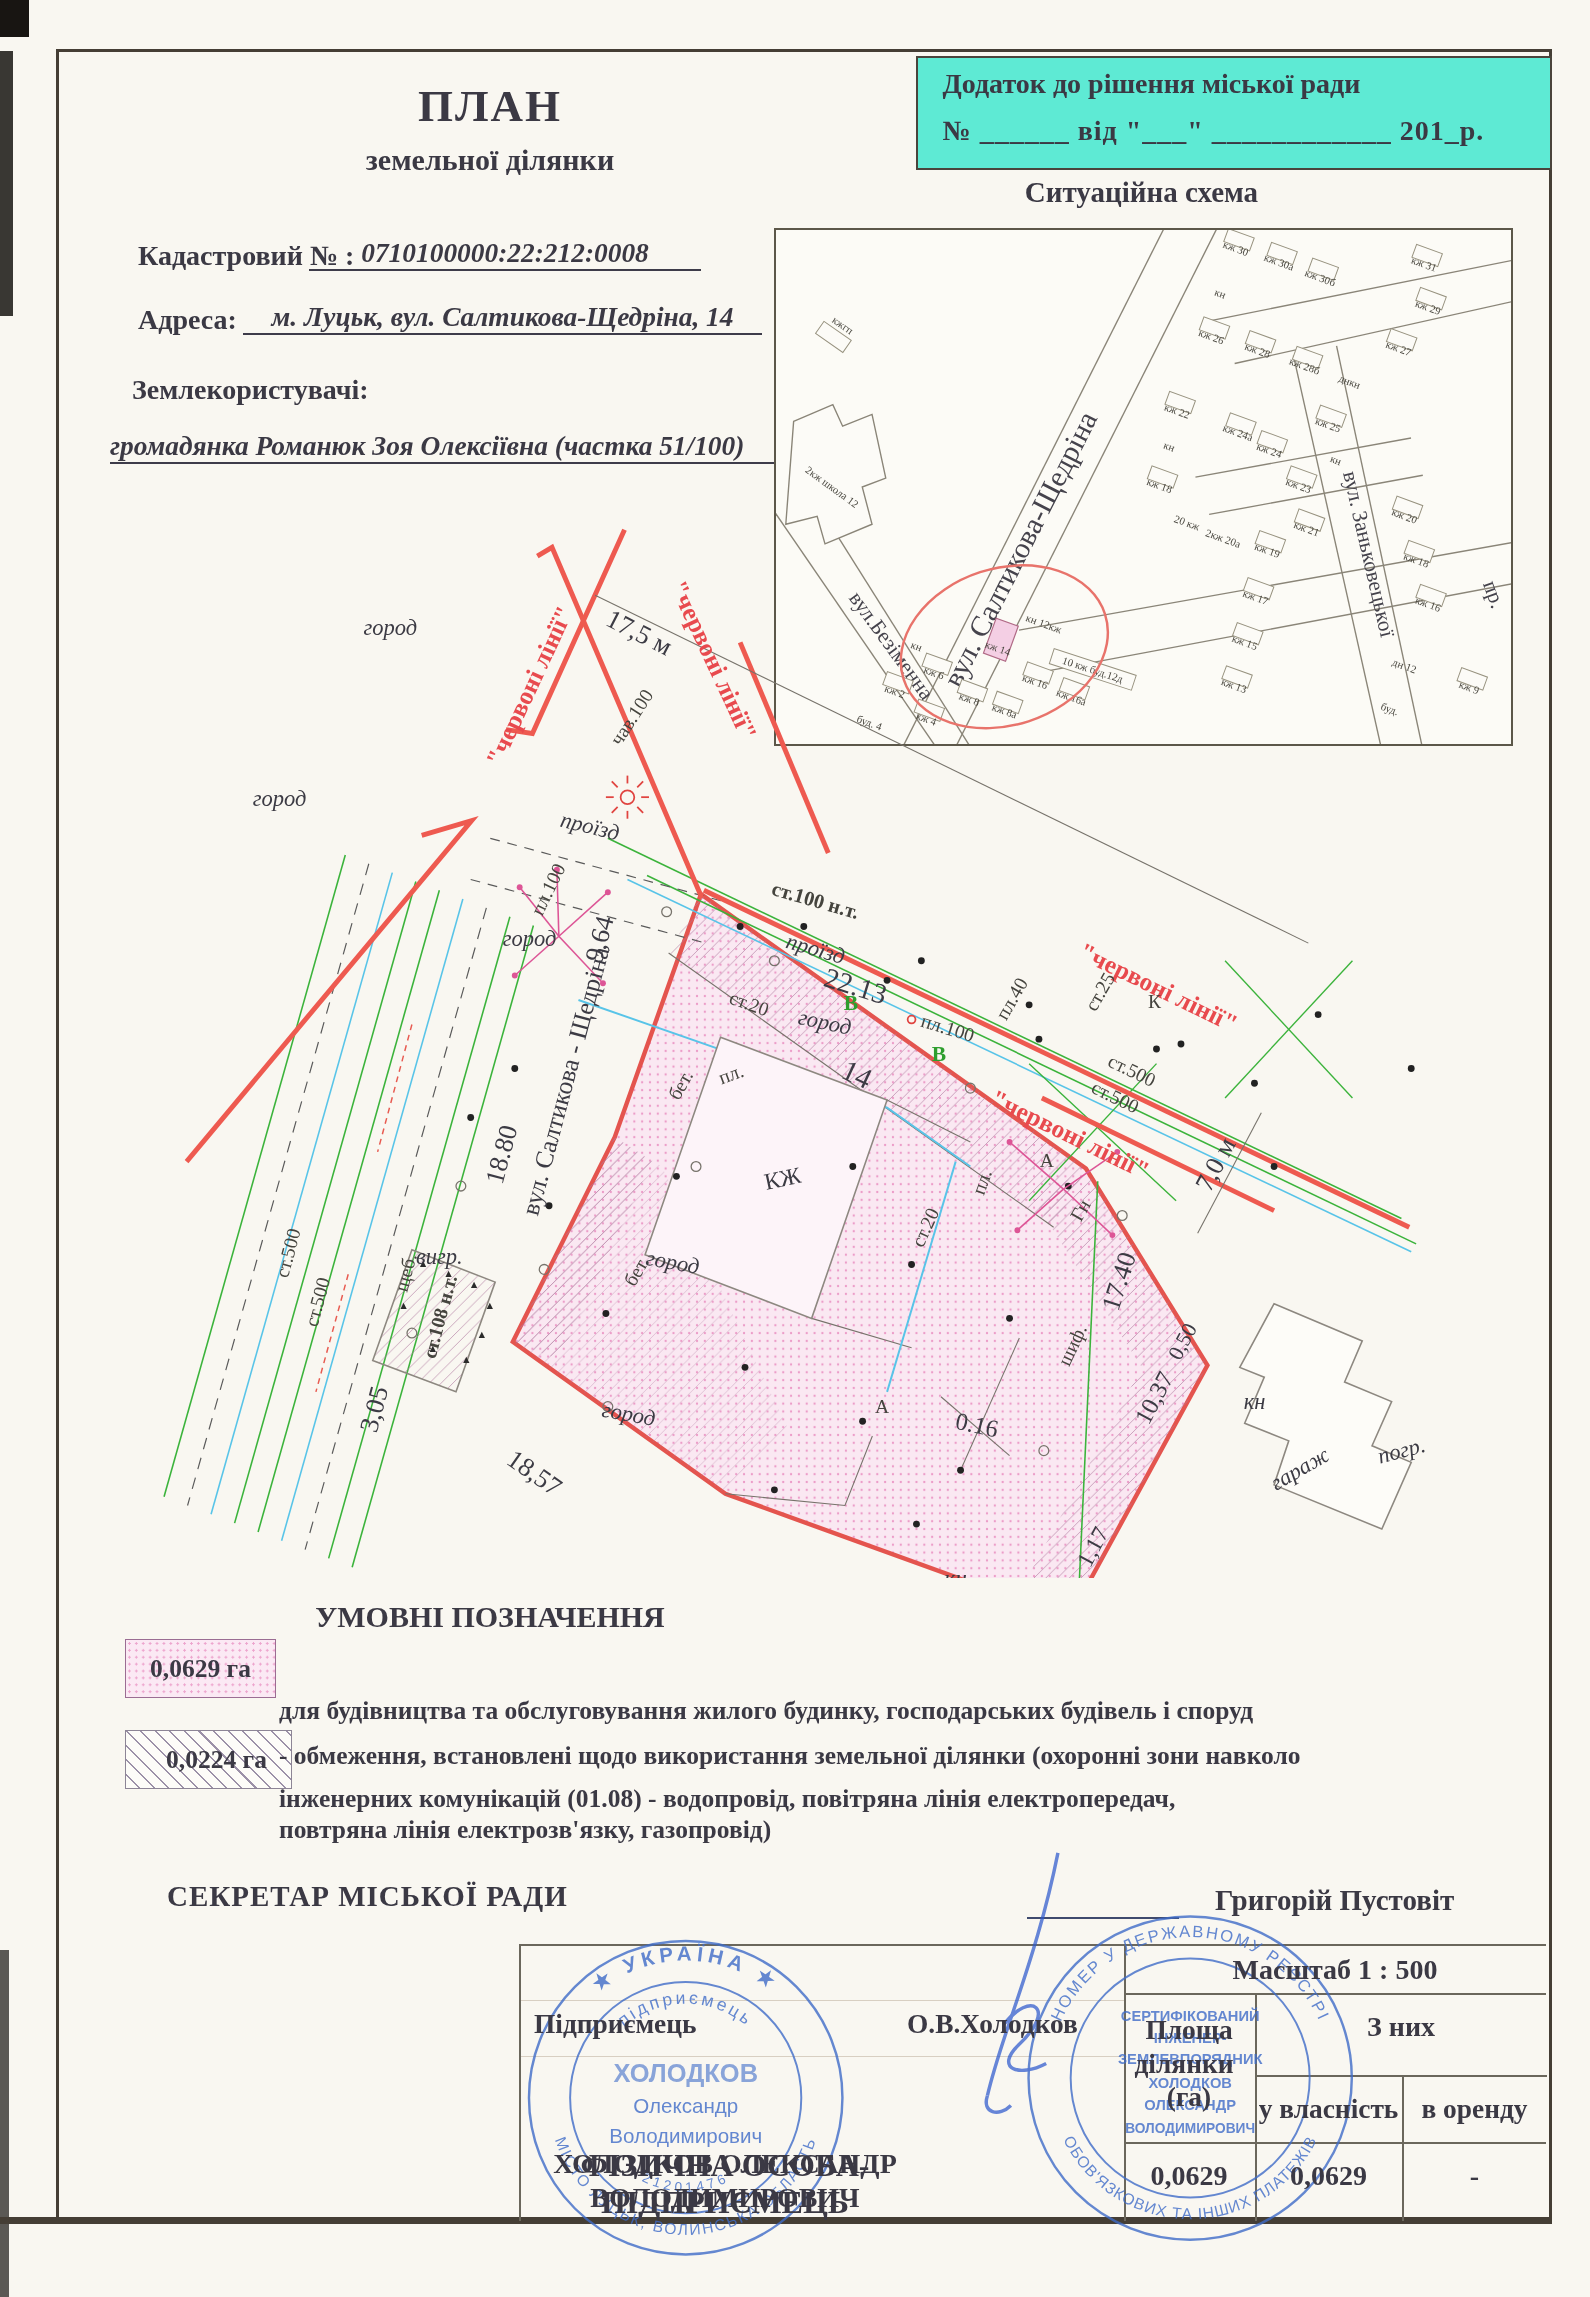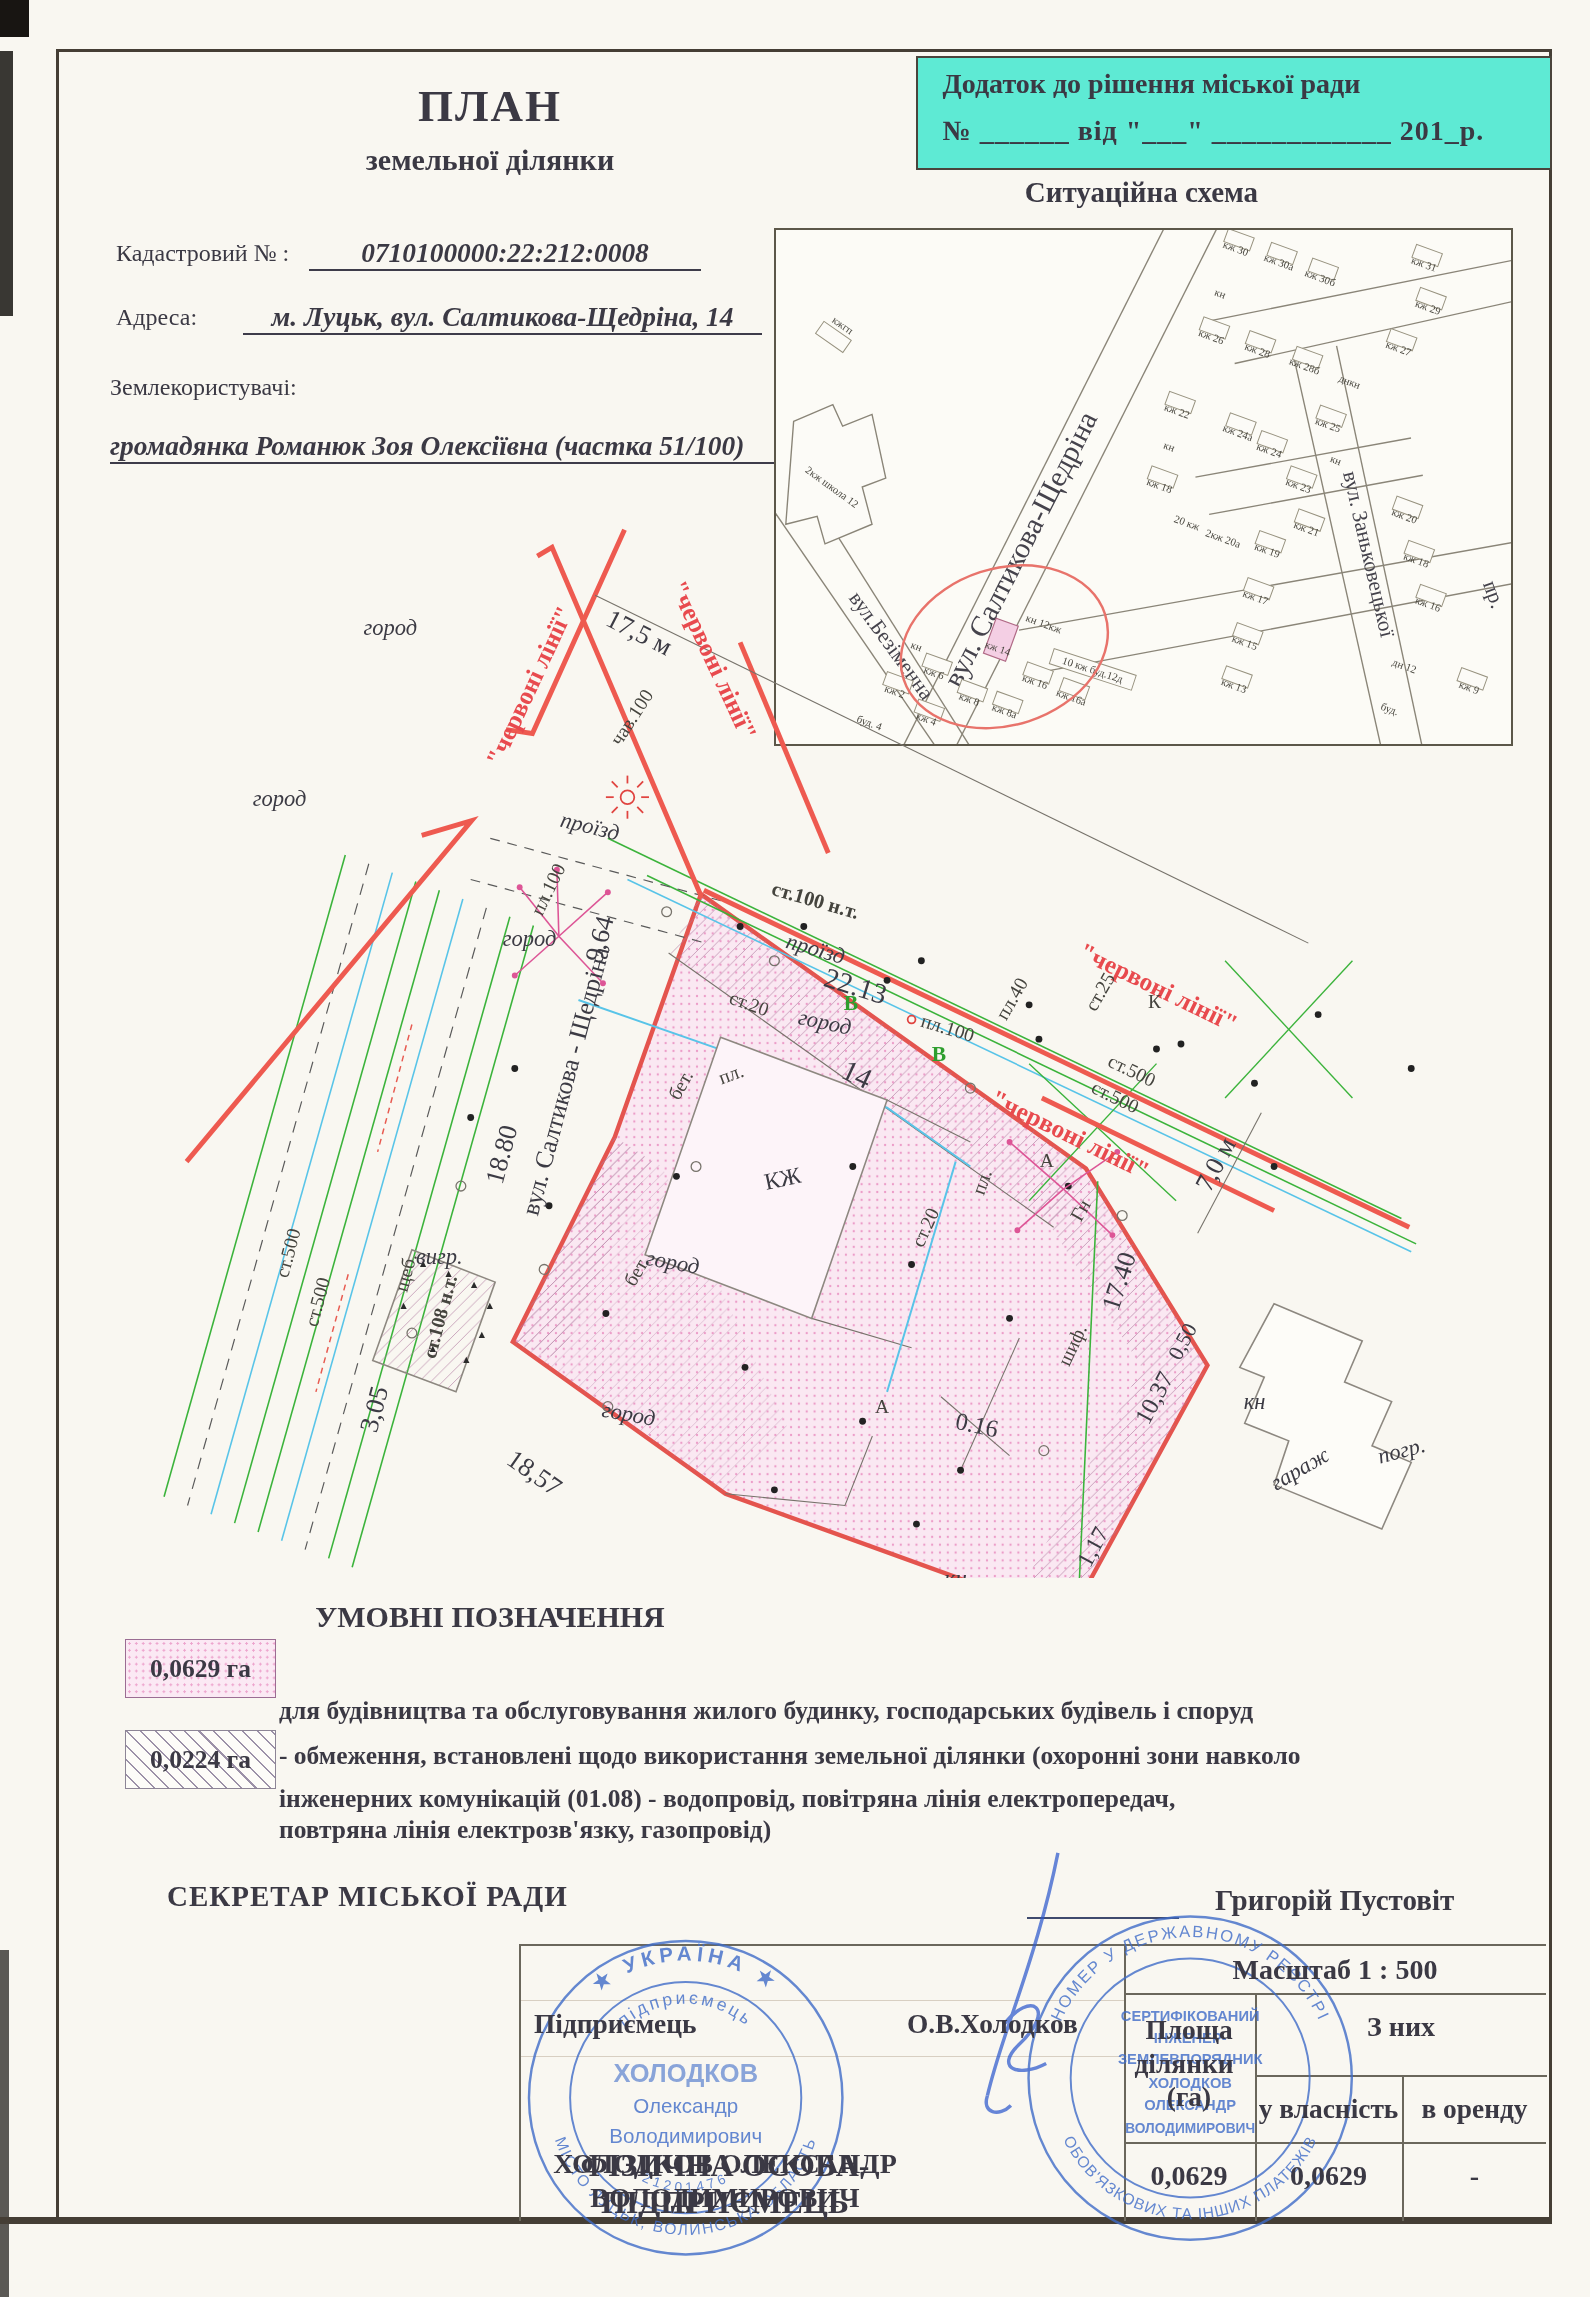--- a/index.html
+++ b/index.html
@@ -4,28 +4,28 @@
 <style>
   html,body{margin:0;padding:0;background:#e8e4da;}
   .page{position:relative;width:1591px;height:2297px;background:#f9f7f1;overflow:hidden;
         font-family:"Liberation Serif",serif;color:#3b3944;}
   .abs{position:absolute;}
   .b{font-weight:bold;}
   .ctr{text-align:center;}
   .uline{border-bottom:2.5px solid #3e3c4a;}
   .frame-line{position:absolute;background:#453e35;}
   .scan{position:absolute;background:#181512;}
-  .lbl{font-size:24px;font-weight:normal;}
+  .lbl{font-size:28px;font-weight:bold;margin-left:22px;}
   .val{font-size:27.4px;font-weight:bold;font-style:italic;}
   .boxed{border:2.5px solid #4a443c;}
   .legend-box1{background:
      radial-gradient(#eda4cd 1.1px, transparent 1.2px);
      background-size:6.9px 6.9px;background-color:#fbe9f4;border:1.5px solid #9b6d93;}
   .legend-box2{background:repeating-linear-gradient(45deg,transparent 0 8.8px,#9c91a8 8.8px 10.3px);
-     background-color:#fdfcf8;border:1.5px solid #8d8596;}
+     background-color:#fdfcf8;border:1.5px solid #8d8596;padding-left:16px;}
   .tline{position:absolute;background:#6b675c;}
   .tline-faint{position:absolute;background:#d8cfc2;}
   .toptext{z-index:7;}
   svg text{font-family:"Liberation Serif",serif;}
   .pt{fill:#3c3b44;}
   .ht{font-size:11px;fill:#4a4840;}
   .hr{fill:#fcfbf7;stroke:#97927f;stroke-width:1;}
   .stamp-t{font-family:"Liberation Sans",sans-serif;fill:#3f6cc8;}
 </style>
 </head>

